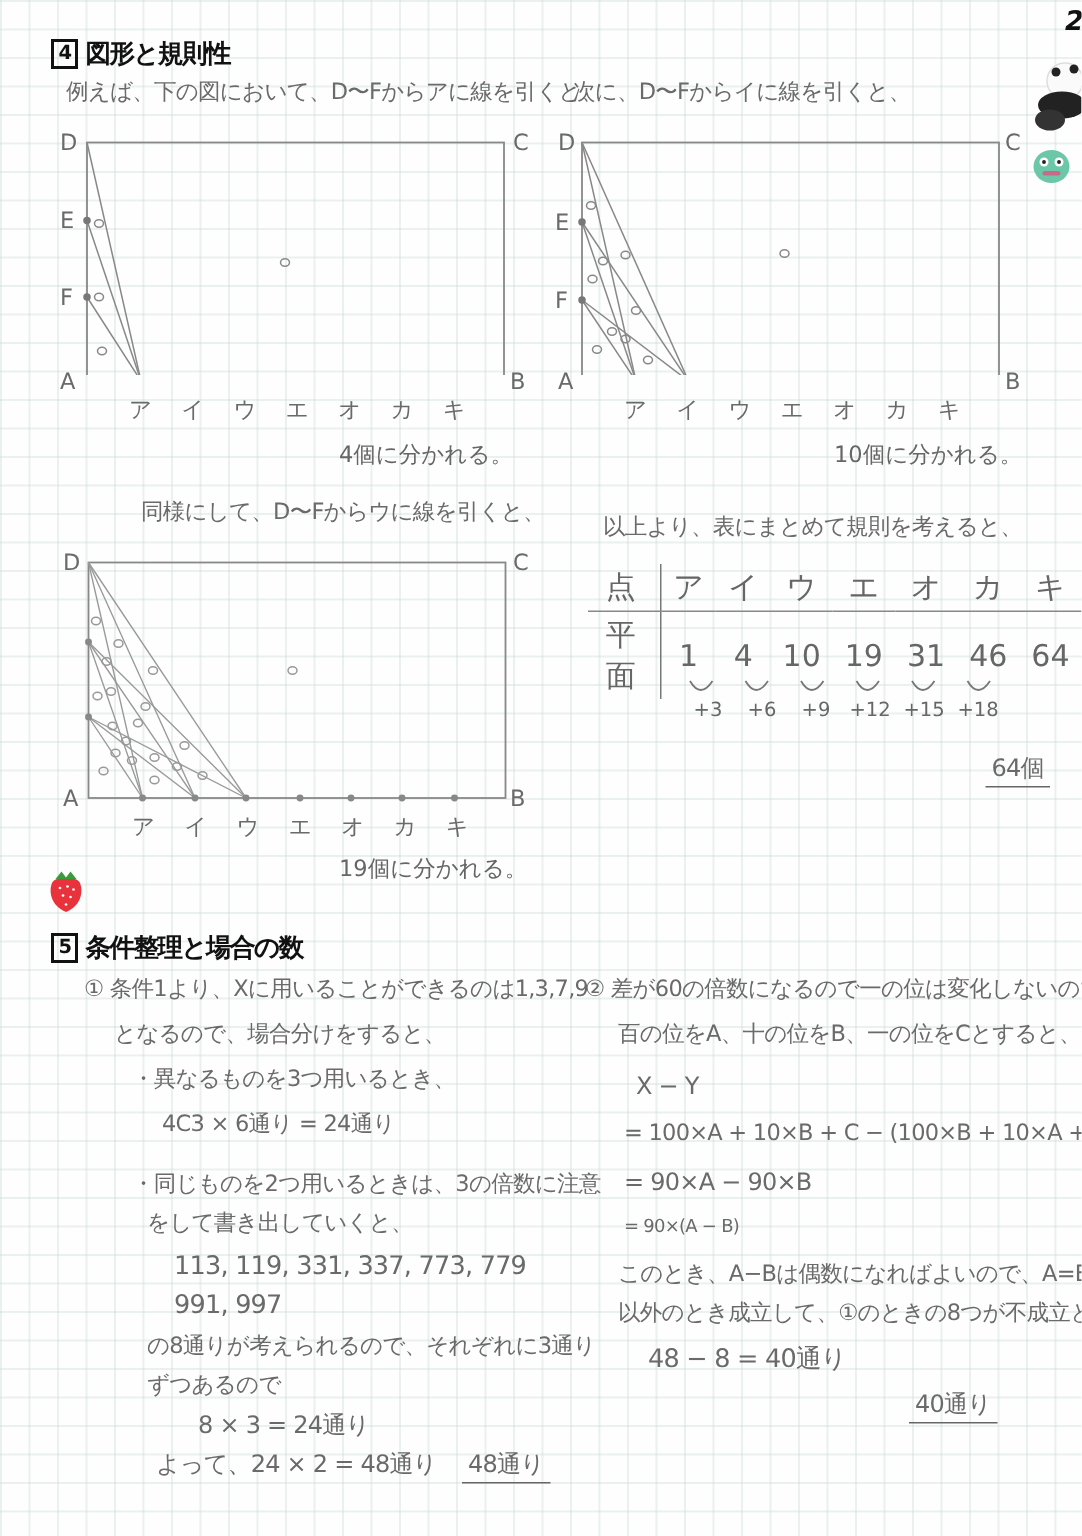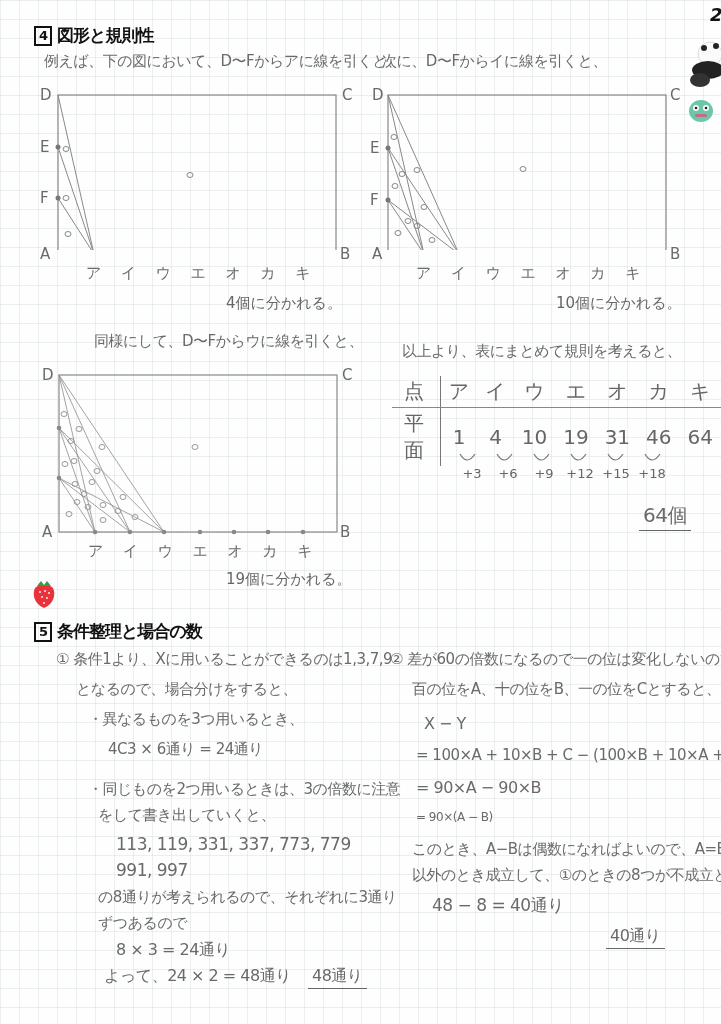--- a/index.html
+++ b/index.html
@@ -267,38 +267,38 @@
   </g>
 </svg>
 <div class="diffs" style="left:454px; top:466px;">
   <span>+3</span>
   <span>+6</span>
   <span>+9</span>
   <span>+12</span>
   <span>+15</span>
   <span>+18</span>
 </div>
-<div class="abs hand answer" style="left:639px; top:502px; font-size:20px;text-align:center;">64個</div>
+<div class="abs hand answer" style="left:657px; top:502px; font-size:16px;text-align:center;">64個</div>
 
 <div class="abs heading" style="left:34px; top:620px;">
   <span class="boxnum">5</span>
   <span>条件整理と場合の数</span>
 </div>
 
 <div class="abs hand" style="left:56px; top:650px;">① 条件1より、Xに用いることができるのは1,3,7,9</div>
 <div class="abs hand" style="left:76px; top:680px;">となるので、場合分けをすると、</div>
 <div class="abs hand" style="left:88px; top:710px;">・異なるものを3つ用いるとき、</div>
 <div class="abs hand" style="left:108px; top:740px;">4C3 × 6通り = 24通り</div>
 <div class="abs hand" style="left:88px; top:780px;">・同じものを2つ用いるときは、3の倍数に注意</div>
 <div class="abs hand" style="left:98px; top:806px;">をして書き出していくと、</div>
 <div class="abs hand" style="left:116px; top:834px; font-size:17px;">113, 119, 331, 337, 773, 779</div>
 <div class="abs hand" style="left:116px; top:860px; font-size:17px;">991, 997</div>
 <div class="abs hand" style="left:98px; top:888px;">の8通りが考えられるので、それぞれに3通り</div>
 <div class="abs hand" style="left:98px; top:914px;">ずつあるので</div>
-<div class="abs hand" style="left:116px; top:940px; font-size:16px;">8 × 3 = 24通り</div>
+<div class="abs hand" style="left:116px; top:940px; font-size:16px;padding-left:16px;">8 × 3 = 24通り</div>
 <div class="abs hand" style="left:104px; top:966px; font-size:16px;">よって、24 × 2 = 48通り</div>
 <div class="abs hand answer" style="left:308px; top:966px; font-size:16px;">48通り</div>
 
 <div class="abs hand" style="left:390px; top:650px;">② 差が60の倍数になるので一の位は変化しないので</div>
 <div class="abs hand" style="left:412px; top:680px;">百の位をA、十の位をB、一の位をCとすると、</div>
 <div class="abs hand" style="left:424px; top:714px; font-size:16px;">X − Y</div>
 <div class="abs hand" style="left:416px; top:746px; font-size:15px;">= 100×A + 10×B + C − (100×B + 10×A + C)</div>
 <div class="abs hand" style="left:416px; top:778px; font-size:16px;">= 90×A − 90×B</div>
 <div class="abs hand" style="left:416px; top:810px; font-size:12px;">= 90×(A − B)</div>
 <div class="abs hand" style="left:412px; top:840px;">このとき、A−Bは偶数になればよいので、A=B</div>

